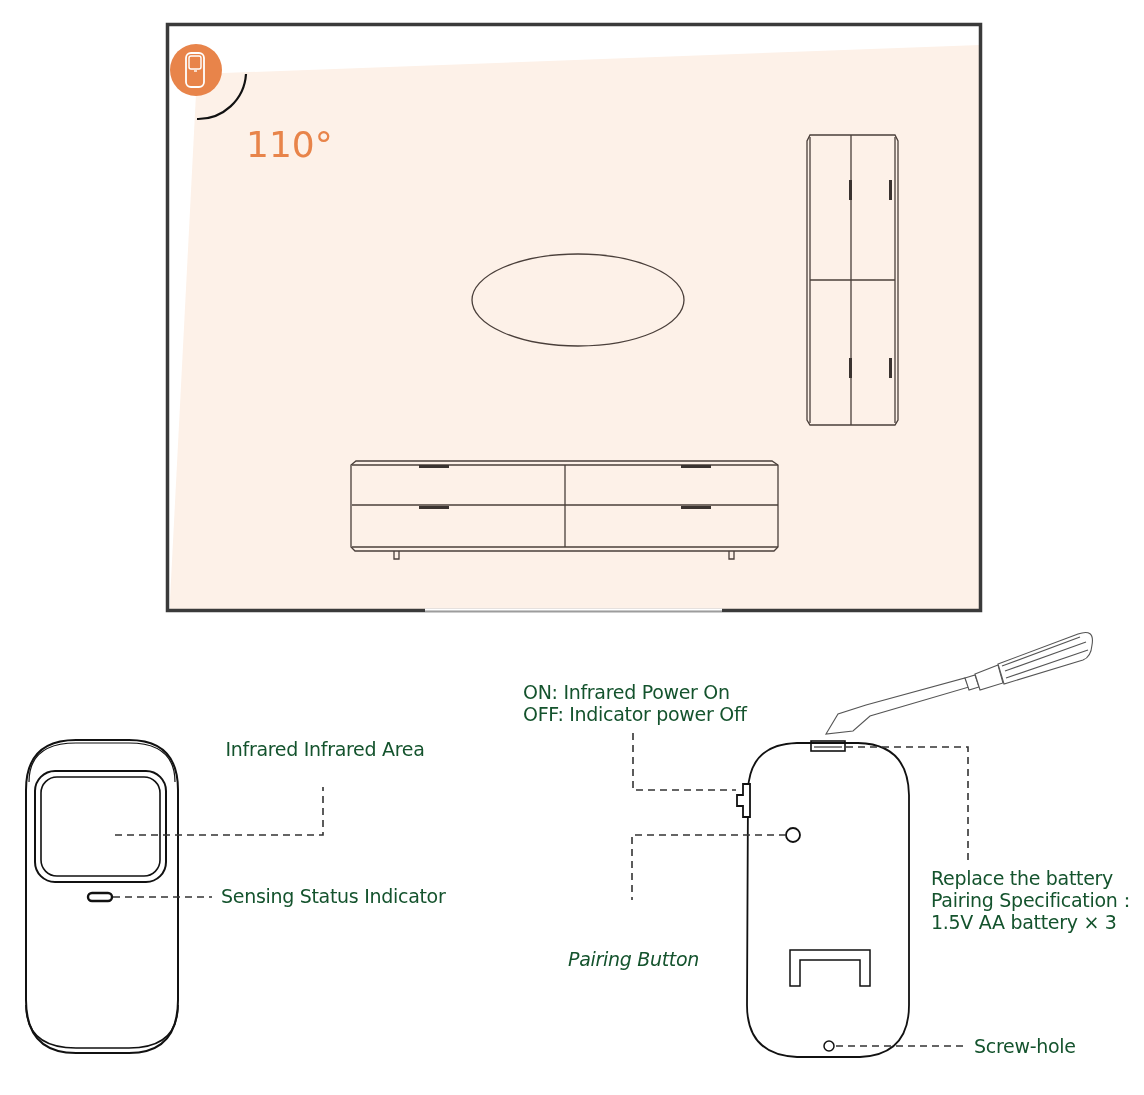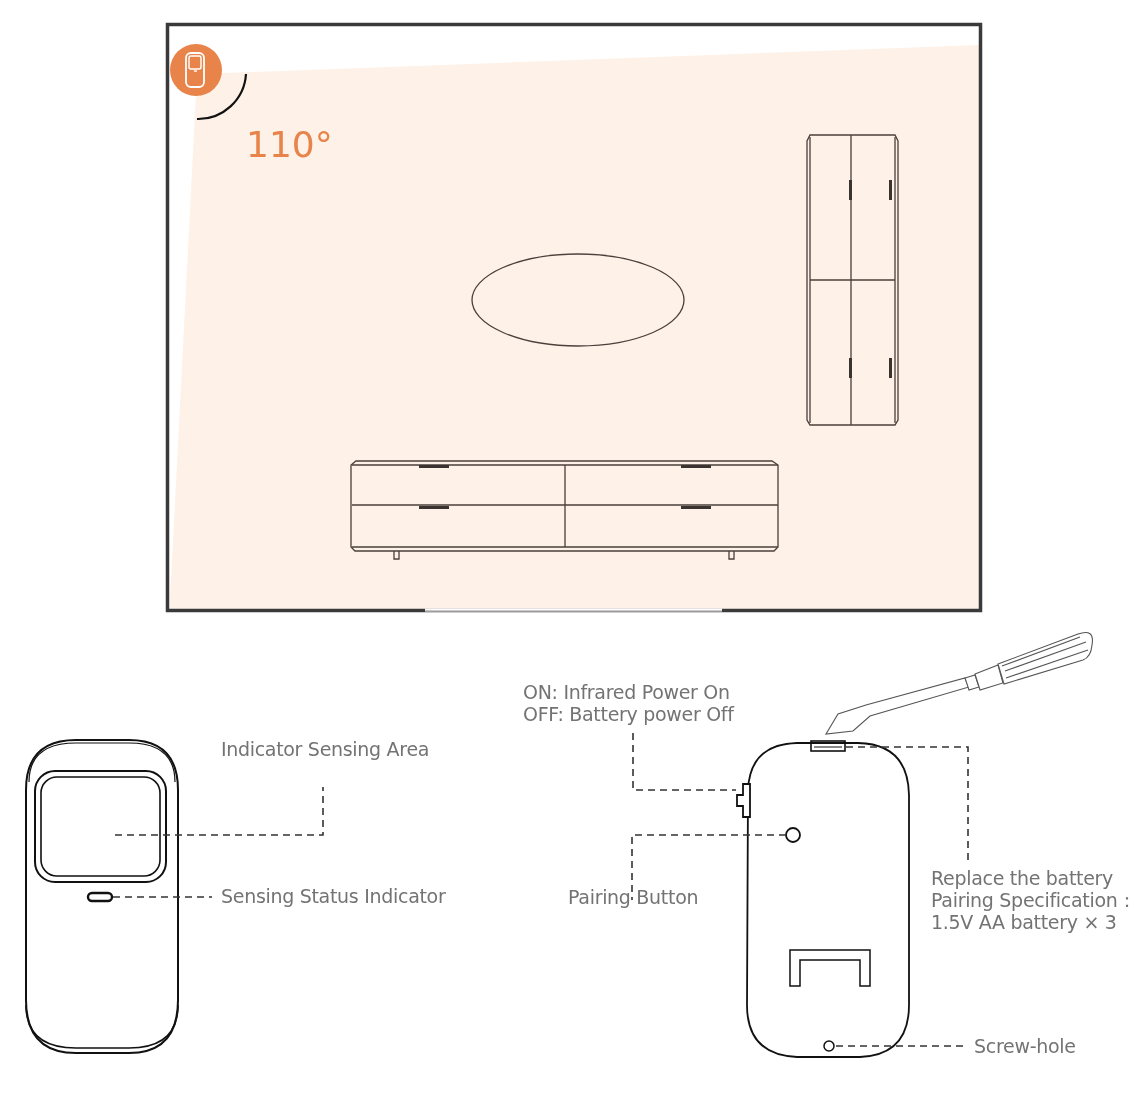--- a/index.html
+++ b/index.html
@@ -1,19 +1,19 @@
 <!DOCTYPE html>
 <html><head>
   <meta charset="utf-8">
   <style>
     html, body { margin: 0; padding: 0; background: #ffffff; }
     body { width: 1144px; height: 1095px; position: relative; overflow: hidden;
            font-family: "DejaVu Sans", "Liberation Sans", sans-serif; }
     svg.diagram { position: absolute; left: 0; top: 0; }
-    .label { position: absolute; color: #737373; font-size: 19px; line-height: 22px;
+    .label { position: absolute; color: #14532d; font-size: 19px; line-height: 22px;
              font-family: "DejaVu Sans", "Liberation Sans", sans-serif; white-space: nowrap; letter-spacing: -0.3px; }
     .label.center { text-align: center; }
     .angle-label { position: absolute; color: #e8844a; font-size: 36px; line-height: 40px;
                    font-family: "DejaVu Sans", "Liberation Sans", sans-serif; margin-top: 27px; }
   </style>
 </head>
 <body>
 
 <svg class="diagram" width="1144" height="1095" viewBox="0 0 1144 1095" xmlns="http://www.w3.org/2000/svg">
 
@@ -110,28 +110,28 @@
     <polyline points="633,733 633,790 736,790"></polyline>
     <polyline points="786,835 632,835 632,900"></polyline>
     <polyline points="846,747 968,747 968,865"></polyline>
     <line x1="836" y1="1046" x2="968" y2="1046"></line>
   </g>
 </svg>
 
 <div class="angle-label" style="left:246px; top:98px;">110°</div>
 
 <div class="label center" style="left:210px; top:738px; width:230px;">
-  <div>Indicator Sensing Area</div>
+  <div>Infrared Infrared Area</div>
 </div>
 <div class="label" style="left:221px; top:885px;">Sensing Status Indicator</div>
 
 <div class="label" style="left:523px; top:681px;">
   <div>ON: Infrared Power On</div>
-  <div>OFF: Battery power Off</div>
+  <div>OFF: Indicator power Off</div>
 </div>
-<div class="label" style="left:568px; top:886px;">Pairing Button</div>
+<div class="label" style="left:568px; top:948px;font-style:italic;">Pairing Button</div>
 
 <div class="label" style="left:931px; top:867px;">
   <div>Replace the battery</div>
   <div>Pairing Specification：</div>
   <div>1.5V AA battery × 3</div>
 </div>
 <div class="label" style="left:974px; top:1035px;">Screw-hole</div>
 
 </body></html>

